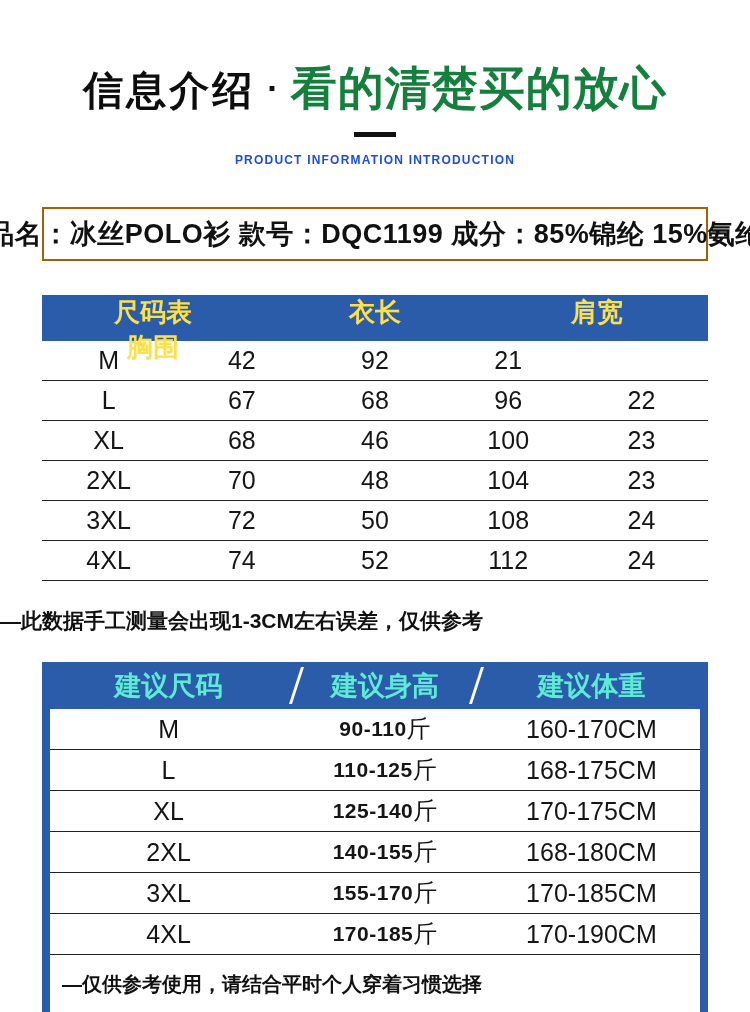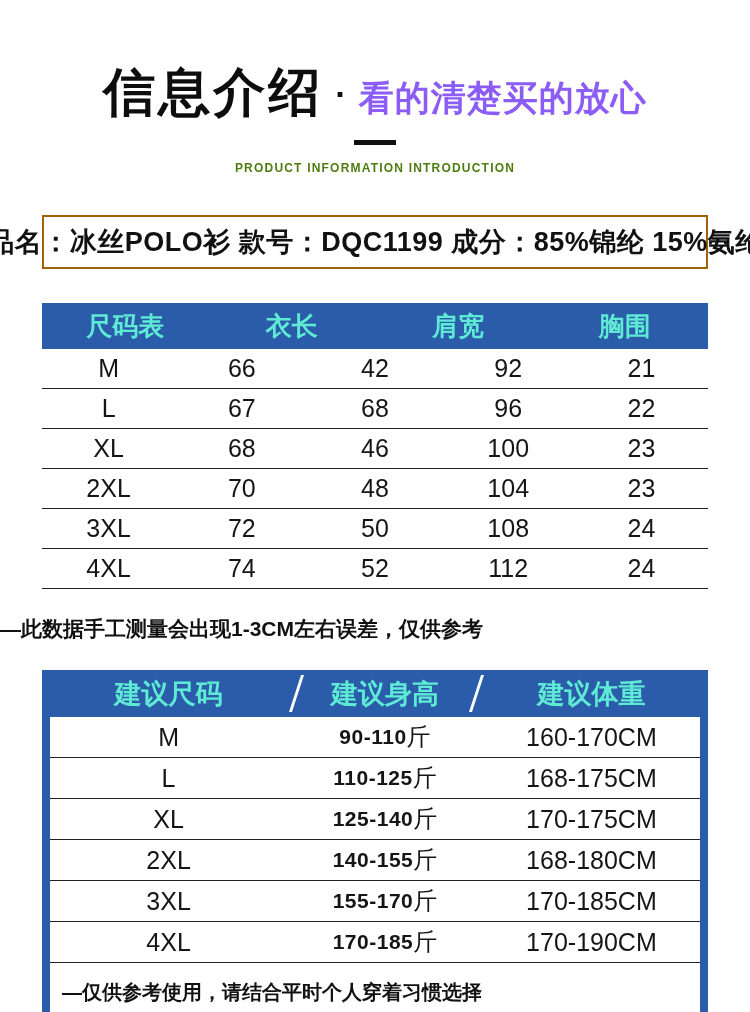--- a/index.html
+++ b/index.html
@@ -9,43 +9,43 @@
     margin:0 auto;
     background:#ffffff;
     color:#111;
     font-family:"Liberation Sans","DejaVu Sans",sans-serif;
     overflow:hidden;
   }
 
   
   .hero { text-align:center; padding-top:58px; }
   .title-row { display:flex; align-items:baseline; justify-content:center; gap:12px; }
-  .title-main { font-size:52px; font-weight:900; letter-spacing:3px; color:#0d0d0d; }
+  .title-main { font-size:40px; font-weight:900; letter-spacing:3px; color:#0d0d0d; }
   .title-dot  { font-size:34px; font-weight:900; transform:translateY(-4px); }
-  .title-sub  { font-size:35px; font-weight:900; letter-spacing:1px; color:#8b5cf6; }
+  .title-sub  { font-size:46px; font-weight:900; letter-spacing:1px; color:#15803d; }
   .title-underline { width:42px; height:5px; background:#111; margin:12px auto 16px auto; }
-  .subtitle-en { font-size:12px; font-weight:bold; color:#4d7c0f; letter-spacing:1.2px; }
+  .subtitle-en { font-size:12px; font-weight:bold; color:#1d4ed8; letter-spacing:1.2px; }
 
   
   .product-box {
     margin:40px 42px 0 42px;
     height:50px;
     border:2px solid #a16207;
     display:flex; align-items:center; justify-content:center;
     font-size:27px; font-weight:600; letter-spacing:0.5px;
     white-space:nowrap;
   }
 
   
   .size-table { margin:34px 42px 0 42px; }
   .st-header {
     height:46px;
     background:var(--accent,#2a5caa);
-    color:#5eead4;
-    display:grid; grid-template-columns:repeat(4,1fr);
+    color:#fde047;
+    display:grid; grid-template-columns:repeat(3,1fr);
     align-items:center; text-align:center;
     font-size:26px; font-weight:700;
   }
   .st-row {
     height:39px;
     display:grid; grid-template-columns:repeat(5,1fr);
     align-items:center; text-align:center;
     font-size:25px; color:#151515;
     border-bottom:1px solid #222;
   }
@@ -110,21 +110,20 @@
   <section class="size-table">
     <div class="st-header">
       <span>尺码表</span>
       <span>衣长</span>
       <span>肩宽</span>
       <span>胸围</span>
     </div>
 
     <div class="st-row">
       <span>M</span>
-      <span>66</span>
       <span>42</span>
       <span>92</span>
       <span>21</span>
     </div>
     <div class="st-row">
       <span>L</span>
       <span>67</span>
       <span>68</span>
       <span>96</span>
       <span>22</span>

